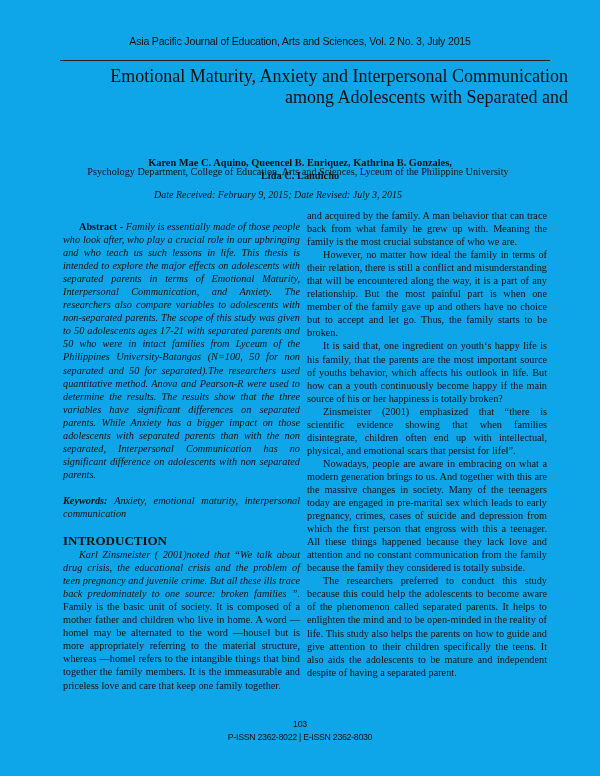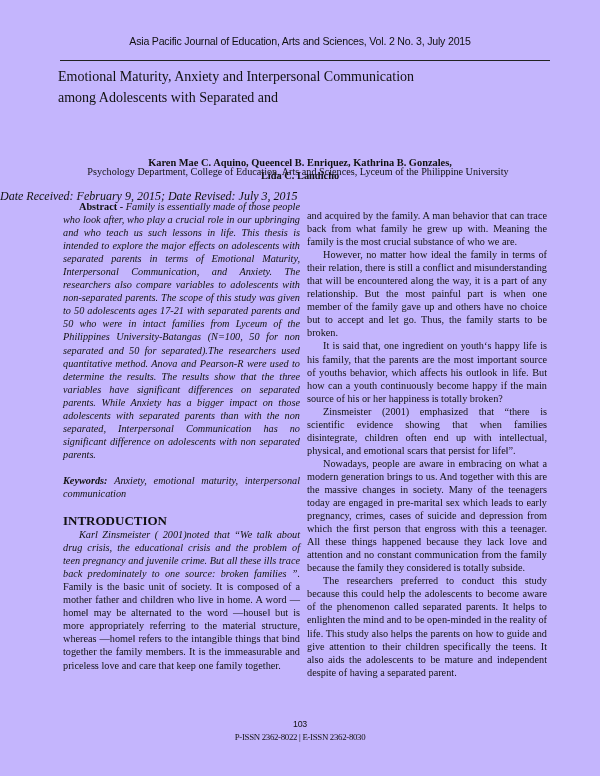--- a/index.html
+++ b/index.html
@@ -1,65 +1,65 @@
 <!DOCTYPE html>
 <html><head>
 <meta charset="utf-8">
 <style>
   html, body { margin: 0; padding: 0; background: #ffffff; }
   body { width: 600px; height: 776px; position: relative; overflow: hidden; color: #111; }
-  .page { position: absolute; left: 0; top: 0; width: 600px; height: 776px; background: #c4b5fd; }
+  .page { position: absolute; left: 0; top: 0; width: 600px; height: 776px; background: #0ea5e9; }
   .running-head {
     position: absolute; top: 35px; left: 0; width: 600px; text-align: center;
     font-family: "Liberation Sans", sans-serif; font-size: 10.6px; letter-spacing: -0.2px; color: #111;
   }
   .rule {
     position: absolute; top: 60px; left: 60px; width: 490px; height: 0;
     border-top: 1px solid #222;
   }
   .title {
-    position: absolute; top: 66px; left: 58px; width: 520px; text-align: left;
-    font-family: "Liberation Serif", serif; font-size: 14px; line-height: 21px; color: #111;
+    position: absolute; top: 66px; left: 48px; width: 520px; text-align: right;
+    font-family: "Liberation Serif", serif; font-size: 18px; line-height: 21px; color: #111;
   }
   .title div { white-space: nowrap; }
   .authors {
     position: absolute; top: 157px; left: 20px; width: 560px; text-align: center;
     font-family: "Liberation Serif", serif; font-weight: bold; font-size: 10.4px; line-height: 12.5px;
   }
   .affiliation {
     position: absolute; top: 166px; left: 8px; width: 580px; text-align: center;
     font-family: "Liberation Serif", serif; font-size: 10.2px; white-space: nowrap;
   }
   .dates {
-    position: absolute; top: 189px; left: 0; width: 556px; text-align: left;
-    font-family: "Liberation Serif", serif; font-style: italic; font-size: 12px;
+    position: absolute; top: 189px; left: 0; width: 556px; text-align: center;
+    font-family: "Liberation Serif", serif; font-style: italic; font-size: 10px;
   }
   .col {
-    position: absolute; top: 200px; width: 237px;
+    position: absolute; top: 220px; width: 237px;
     font-family: "Liberation Serif", serif; font-size: 10.25px; line-height: 13.05px;
     text-align: justify; color: #111;
   }
   .col.left { left: 63px; }
   .col.right { left: 307px; width: 240px; top: 209px; }
   .col p { margin: 0; }
   .indent { text-indent: 16px; }
   .abstract-label { font-weight: bold; }
   .italic { font-style: italic; }
   .keywords { margin-top: 13px !important; }
   .keywords-label { font-weight: bold; font-style: italic; margin-top: 36px; }
   .intro-heading {
     font-weight: bold; font-size: 13px; margin-top: 14px !important; line-height: 14px; text-align: left;
   }
   .footer-page {
     position: absolute; top: 719px; left: 0; width: 600px; text-align: center;
     font-family: "Liberation Sans", sans-serif; font-size: 8.8px; letter-spacing: -0.3px;
   }
   .footer-issn {
     position: absolute; top: 732px; left: 0; width: 600px; text-align: center;
-    font-family: Liberation Serif, serif; font-size: 8.8px; letter-spacing: -0.3px;
+    font-family: Liberation Sans, sans-serif; font-size: 8.8px; letter-spacing: -0.3px;
   }
 </style>
 </head>
 <body>
 
 <div class="page">
 
   <div class="running-head">Asia Pacific Journal of Education, Arts and Sciences, Vol. 2 No. 3, July 2015</div>
   <div class="rule"></div>
 

